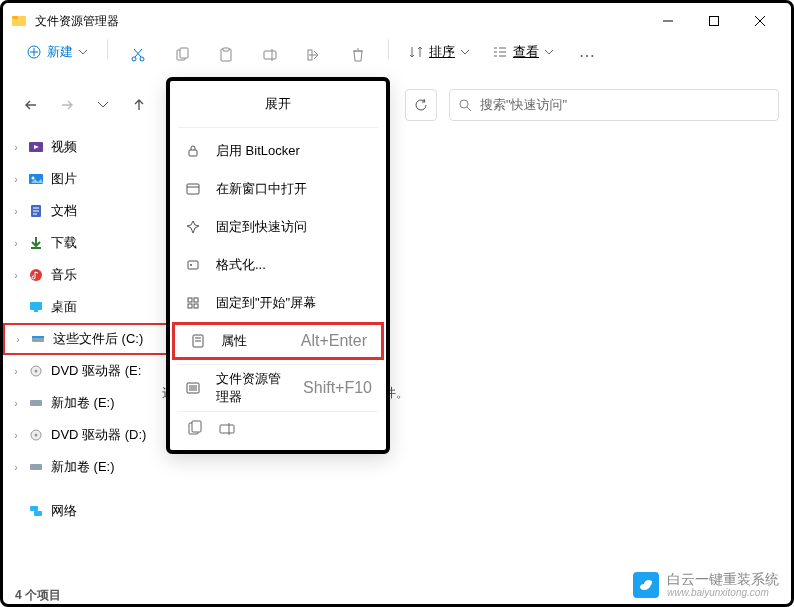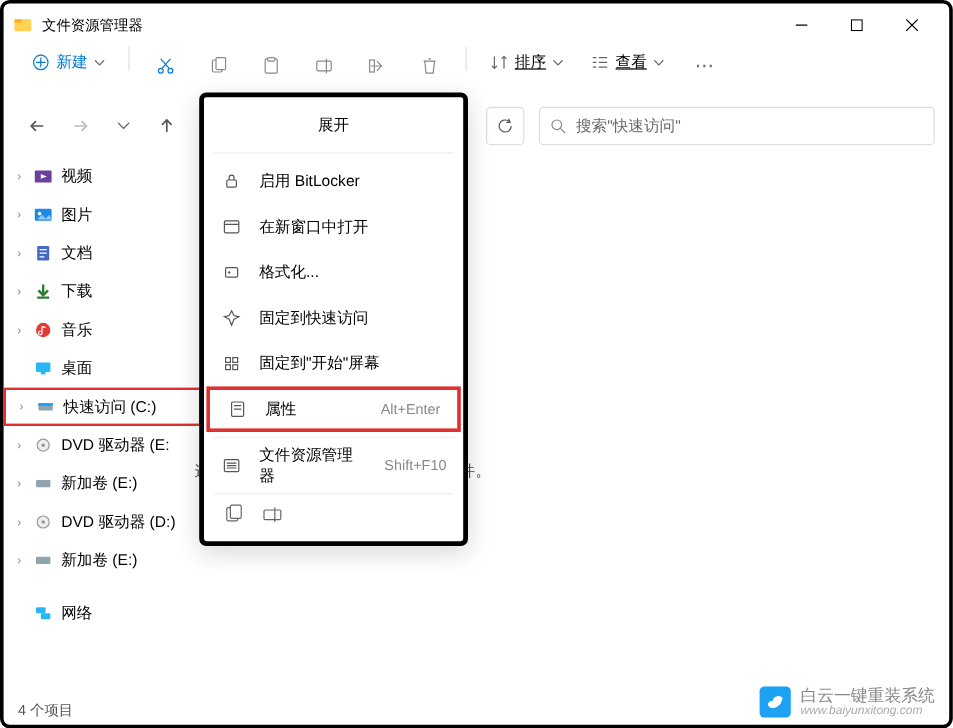--- a/index.html
+++ b/index.html
@@ -36,26 +36,26 @@
     .folder-txt { font-size: 13px; line-height: 1.6; }
     .folder-sub { color: #888; font-size: 12px; }
     .pin-ico { color: #999; font-size: 11px; margin-top: 2px; }
     .empty-msg { font-size: 13px; color: #444; margin-top: 110px; margin-left: -30px; }
     
     .ctx-menu { position: absolute; left: 151px; top: 74px; width: 224px; background: #fff; border: 4px solid #000000; border-radius: 6px; box-shadow: 0 6px 20px rgba(0,0,0,0.15); z-index: 100; padding: 4px 0; margin-left: 12px; }
     .ctx-item { display: flex; align-items: center; height: 38px; padding: 0 14px; font-size: 13px; gap: 14px; }
     .ctx-item.head { justify-content: center; font-size: 13px; }
     .ctx-item .cico { width: 18px; height: 18px; display: flex; align-items: center; justify-content: center; color: #555; }
     .ctx-item .clabel { flex: 1; }
-    .ctx-item .ckey { color: #888; font-size: 12px; }
+    .ctx-item .ckey { color: #888; font-size: 16px; }
     .ctx-item.selected { border: 3px solid #e03030; margin: 0 2px; }
     .ctx-sep { height: 1px; background: #eee; margin: 4px 8px; }
     .ctx-icon-row { display: flex; gap: 14px; padding: 4px 16px; }
     
-    .statusbar { position: absolute; bottom: 0; left: 0; right: 0; height: 24px; display: flex; align-items: center; padding: 0 12px; font-size: 12px; color: #555; }
+    .statusbar { position: absolute; bottom: 0; left: 0; right: 0; height: 24px; display: flex; align-items: flex-end; padding: 0 12px; font-size: 12px; color: #555; font-weight: bold; }
     
     .watermark { position: absolute; bottom: 6px; right: 12px; display: flex; align-items: center; gap: 8px; color: #888; z-index: 5; }
     .wm-logo { width: 26px; height: 26px; background: #1da1f2; border-radius: 4px; display: flex; align-items: center; justify-content: center; color: #fff; }
     .wm-txt { font-size: 14px; line-height: 1.1; }
     .wm-sub { font-size: 10px; color: #aaa; font-style: italic; }
   </style>
 </head>
 <body>
 
 <div class="titlebar">
@@ -265,21 +265,21 @@
         <span>桌面</span>
       </div>
     <div class="side-item selected">
         <span class="chev">›</span>
         <span class="ico">
           <svg width="16" height="16">
             <rect x="2" y="5" width="12" height="6" rx="1" fill="#90a4ae"></rect>
             <rect x="2" y="5" width="12" height="2" fill="#2196f3"></rect>
           </svg>
         </span>
-        <span>快速访问 (C:)</span>
+        <span>这些文件后 (C:)</span>
       </div>
     <div class="side-item">
         <span class="chev">›</span>
         <span class="ico">
           <svg width="16" height="16">
             <circle cx="8" cy="8" r="5" fill="#eee" stroke="#999"></circle>
             <circle cx="8" cy="8" r="1.5" fill="#999"></circle>
           </svg>
         </span>
         <span>DVD 驱动器 (E:</span>
@@ -381,33 +381,33 @@
         <svg width="16" height="16">
           <rect x="2" y="3" width="12" height="10" rx="1" fill="none" stroke="#555"></rect>
           <line x1="2" y1="6" x2="14" y2="6" stroke="#555"></line>
         </svg>
       </span>
       <span class="clabel">在新窗口中打开</span>
     </div>
   <div class="ctx-item">
       <span class="cico">
         <svg width="16" height="16">
+          <path d="M8 2 L10 6 L14 7 L10 9 L8 14 L6 9 L2 7 L6 6 Z" fill="none" stroke="#555"></path>
+        </svg>
+      </span>
+      <span class="clabel">固定到快速访问</span>
+    </div>
+  <div class="ctx-item">
+      <span class="cico">
+        <svg width="16" height="16">
           <rect x="3" y="4" width="10" height="8" rx="1" fill="none" stroke="#555"></rect>
           <circle cx="6" cy="8" r="1" fill="#555"></circle>
         </svg>
       </span>
       <span class="clabel">格式化...</span>
-    </div>
-  <div class="ctx-item">
-      <span class="cico">
-        <svg width="16" height="16">
-          <path d="M8 2 L10 6 L14 7 L10 9 L8 14 L6 9 L2 7 L6 6 Z" fill="none" stroke="#555"></path>
-        </svg>
-      </span>
-      <span class="clabel">固定到快速访问</span>
     </div>
   <div class="ctx-item">
       <span class="cico">
         <svg width="16" height="16">
           <rect x="3" y="3" width="4" height="4" fill="none" stroke="#555"></rect>
           <rect x="9" y="3" width="4" height="4" fill="none" stroke="#555"></rect>
           <rect x="3" y="9" width="4" height="4" fill="none" stroke="#555"></rect>
           <rect x="9" y="9" width="4" height="4" fill="none" stroke="#555"></rect>
         </svg>
       </span>

